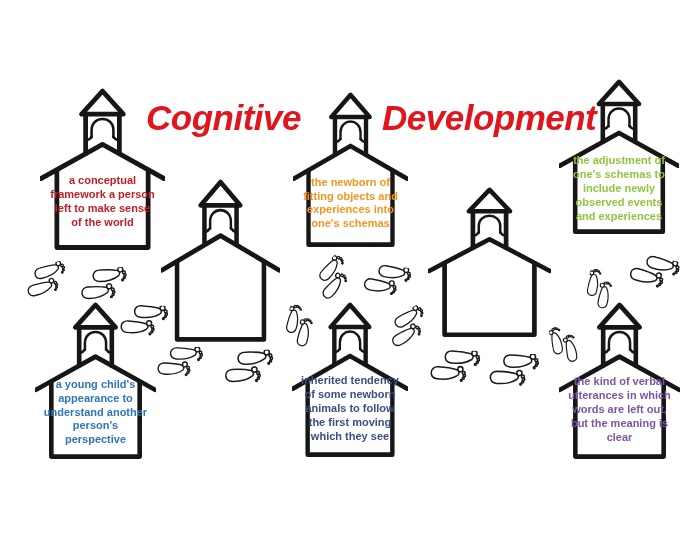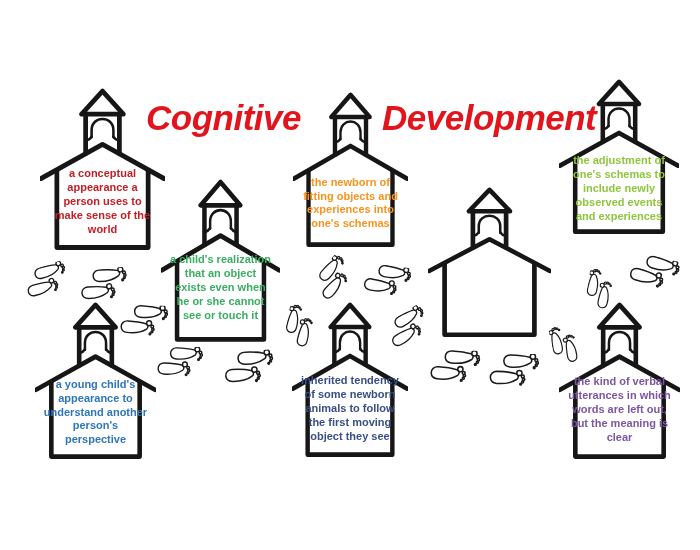--- a/index.html
+++ b/index.html
@@ -56,62 +56,61 @@
     </defs>
   </svg>
 
   <div class="title-word" style="left: 146px; color: rgb(226, 21, 28);">Cognitive</div>
   <div class="title-word" style="left: 382px; color: rgb(226, 21, 28);">Development</div>
 
   <div class="house" style="left:40px;top:88px;width:125px;height:164px;">
     <svg class="house-svg" viewBox="0 0 126 163" preserveAspectRatio="none">
         <use href="#schoolhouse"></use>
       </svg>
-    <div class="house-text" style="top: 46%; height: 47%; color: rgb(195, 32, 38);">a conceptual appearance a person uses to make sense of the world</div>
+    <div class="house-text" style="top: 46%; height: 47%; color: rgb(195, 32, 38);">a conceptual framework a person left to make sense of the world</div>
   </div>
 
   <div class="house" style="left:293px;top:92px;width:115px;height:157px;">
     <svg class="house-svg" viewBox="0 0 126 163" preserveAspectRatio="none">
         <use href="#schoolhouse"></use>
       </svg>
     <div class="house-text" style="top: 50%; height: 42%; color: rgb(247, 148, 30);">the newborn of fitting objects and experiences into one's schemas</div>
   </div>
 
   <div class="house" style="left:559px;top:79px;width:120px;height:157px;">
     <svg class="house-svg" viewBox="0 0 126 163" preserveAspectRatio="none">
         <use href="#schoolhouse"></use>
       </svg>
     <div class="house-text" style="top: 44%; height: 52%; color: rgb(143, 198, 62);">the adjustment of one's schemas to include newly observed events and experiences</div>
   </div>
 
   <div class="house" style="left:161px;top:179px;width:119px;height:165px;">
     <svg class="house-svg" viewBox="0 0 126 163" preserveAspectRatio="none">
         <use href="#schoolhouse"></use>
       </svg>
-    <div class="house-text" style="top: 38%; height: 56%; color: rgb(58, 174, 98);">a child's realization that an object exists even when he or she cannot see or touch it</div>
   </div>
 
   <div class="house" style="left:428px;top:187px;width:123px;height:152px;">
     <svg class="house-svg" viewBox="0 0 126 163" preserveAspectRatio="none">
         <use href="#schoolhouse"></use>
       </svg>
   </div>
 
   <div class="house" style="left:35px;top:302px;width:121px;height:159px;">
     <svg class="house-svg" viewBox="0 0 126 163" preserveAspectRatio="none">
         <use href="#schoolhouse"></use>
       </svg>
     <div class="house-text" style="top: 45%; height: 49%; color: rgb(47, 118, 188);">a young child's appearance to understand another person's perspective</div>
   </div>
 
   <div class="house" style="left:292px;top:302px;width:116px;height:157px;">
     <svg class="house-svg" viewBox="0 0 126 163" preserveAspectRatio="none">
         <use href="#schoolhouse"></use>
       </svg>
-    <div class="house-text" style="top: 40%; height: 56%; color: rgb(58, 79, 133);">inherited tendency of some newborn animals to follow the first moving object they see</div>
+    <div class="house-text" style="top: 40%; height: 56%; color: rgb(58, 79, 133);">inherited tendency of some newborn animals to follow the first moving which they see</div>
   </div>
 
   <div class="house" style="left:559px;top:302px;width:121px;height:159px;">
     <svg class="house-svg" viewBox="0 0 126 163" preserveAspectRatio="none">
         <use href="#schoolhouse"></use>
       </svg>
     <div class="house-text" style="top: 42%; height: 52%; color: rgb(125, 85, 165);">the kind of verbal utterances in which words are left out, but the meaning is clear</div>
   </div>
 
   <svg class="footpair" style="left:23px;top:266px;width:46px;height:32px;transform:rotate(-18deg);" viewBox="0 0 54 38">

